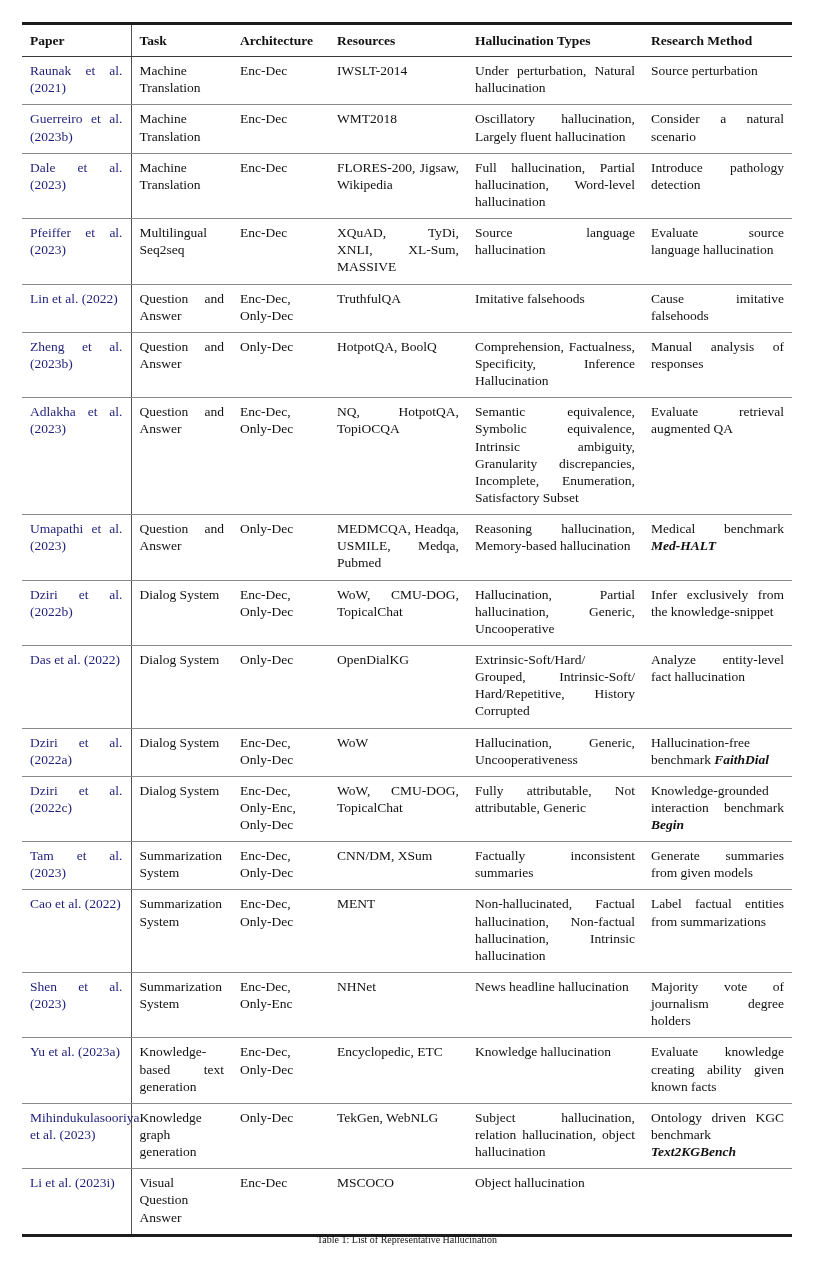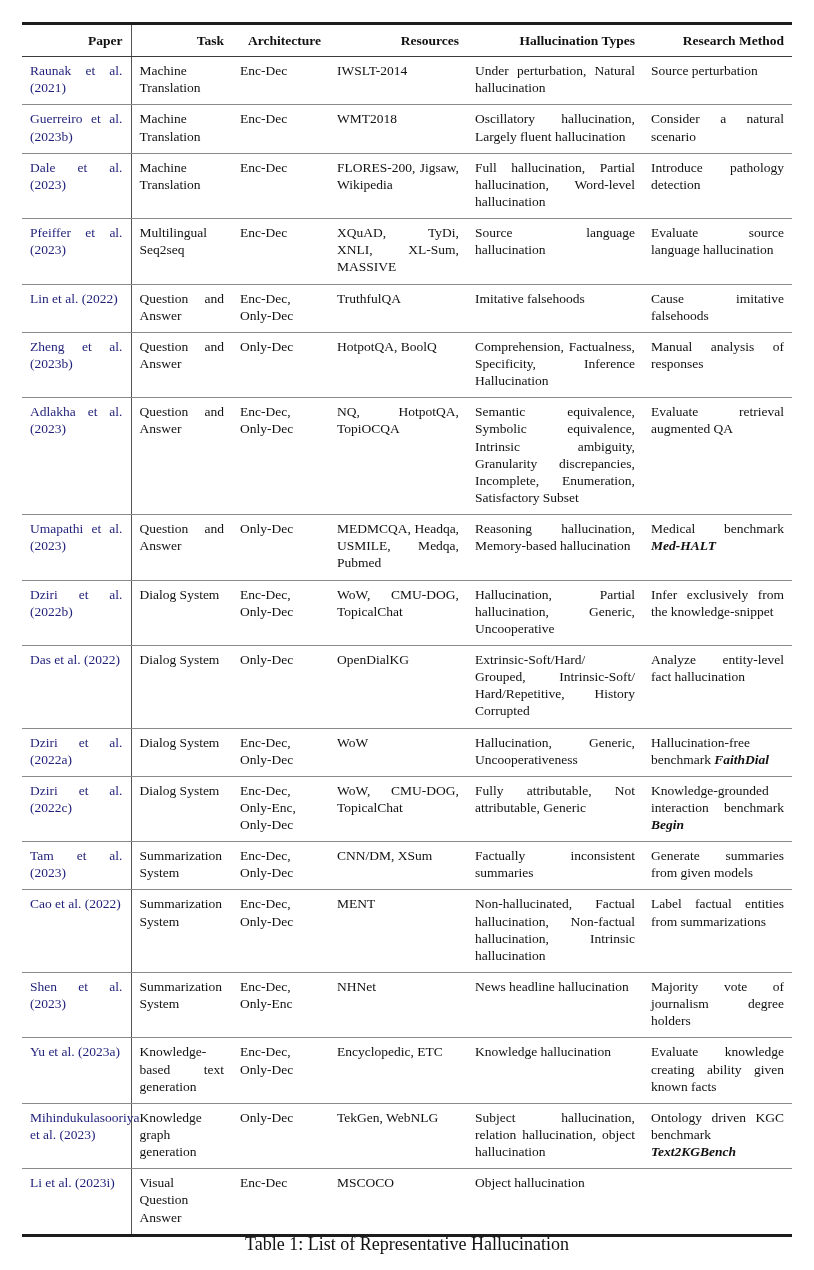--- a/index.html
+++ b/index.html
@@ -29,21 +29,21 @@
     line-height: 1.27;
   }
   col.c-paper { width: 109px; }
   col.c-task  { width: 101px; }
   col.c-arch  { width: 97px;  }
   col.c-res   { width: 138px; }
   col.c-types { width: 176px; }
   col.c-method{ width: 149px; }
 
   th {
-    text-align: right;
+    text-align: left;
     font-weight: bold;
     font-size: 13.5px;
     padding: 7px 8px 7px 8px;
     border-bottom: 1.5px solid #3a3a3a;
     vertical-align: top;
   }
   td {
     vertical-align: top;
     padding: 5px 8px 8px 8px;
     border-bottom: 1px solid #8a8a8a;
@@ -59,21 +59,21 @@
     word-break: keep-all;
     margin-top: 32px;
   }
   .italic { font-style: italic; font-weight: bold; }
   .caption {
     position: absolute;
     left: 22px;
     top: 1234px;
     width: 770px;
     text-align: center;
-    font-size: 18px;
+    font-size: 10px;
     color: #111111;
   }
 </style>
 </head>
 <body>
 
 <div class="page">
 
   <table class="paper-table">
     <colgroup>

